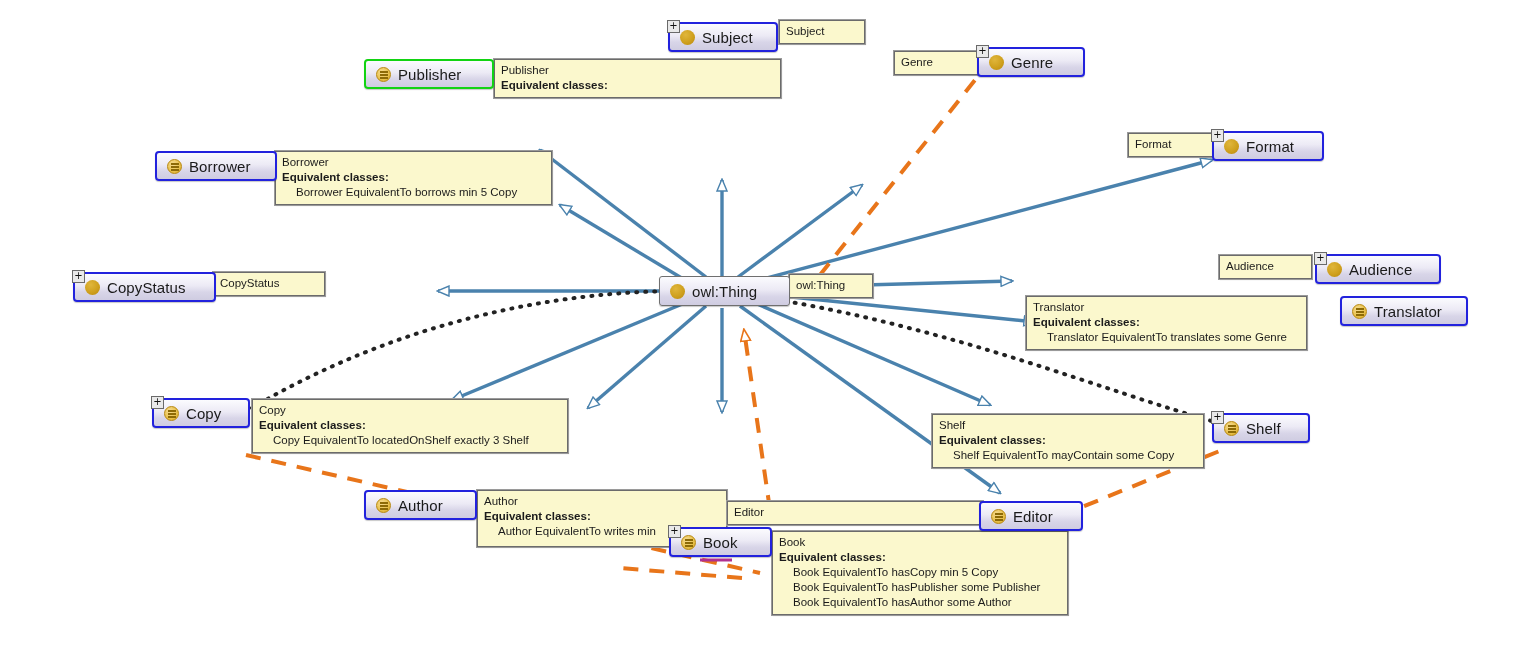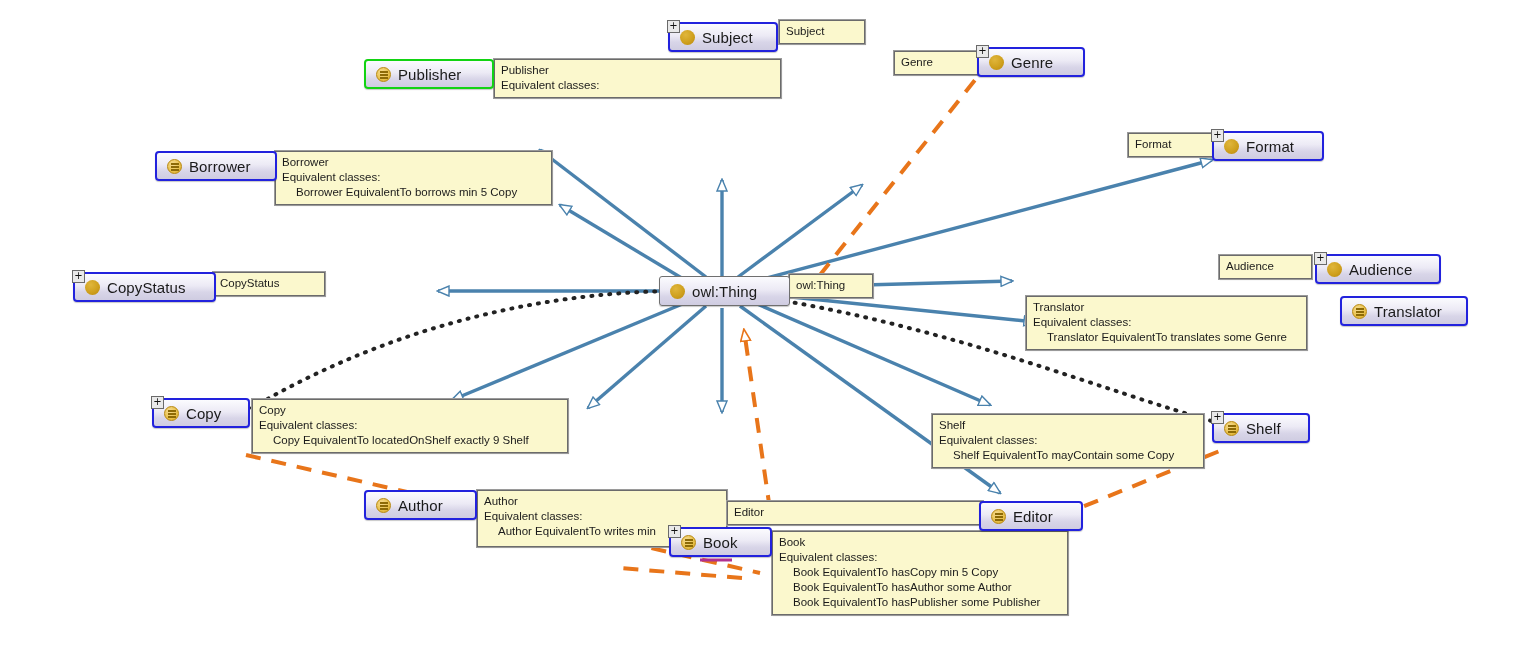--- a/index.html
+++ b/index.html
@@ -103,21 +103,21 @@
     border: 1px solid #6b6b6b;
     outline: 1px solid #9a9a9a;
     padding: 3px 6px 4px 6px;
     font-size: 11.5px;
     line-height: 15px;
     color: #1b1b1b;
     white-space: nowrap;
     box-shadow: 1px 1px 1px rgba(0,0,0,0.18);
   }
   .tip .eq {
-    font-weight: normal;
+    font-weight: bold;
   }
   .tip .ax {
     padding-left: 14px;
   }
   .tip.clipped {
     overflow: hidden;
   }
 </style>
 </head>
 <body>
@@ -218,21 +218,21 @@
 
   <div class="tip" style="left:1026px; top:296px; width:281px;">
     <div>Translator</div>
     <div class="eq">Equivalent classes:</div>
     <div class="ax">Translator EquivalentTo translates some Genre</div>
   </div>
 
   <div class="tip" style="left:252px; top:399px; width:316px;">
     <div>Copy</div>
     <div class="eq">Equivalent classes:</div>
-    <div class="ax">Copy EquivalentTo locatedOnShelf exactly 9 Shelf</div>
+    <div class="ax">Copy EquivalentTo locatedOnShelf exactly 3 Shelf</div>
   </div>
 
   <div class="tip" style="left:932px; top:414px; width:272px;">
     <div>Shelf</div>
     <div class="eq">Equivalent classes:</div>
     <div class="ax">Shelf EquivalentTo mayContain some Copy</div>
   </div>
 
   <div class="tip clipped" style="left:477px; top:490px; width:250px; height:57px;">
     <div>Author</div>
@@ -241,22 +241,22 @@
   </div>
 
   <div class="tip" style="left:727px; top:501px; width:256px;">
     <div>Editor</div>
   </div>
 
   <div class="tip" style="left:772px; top:531px; width:296px;">
     <div>Book</div>
     <div class="eq">Equivalent classes:</div>
     <div class="ax">Book EquivalentTo hasCopy min 5 Copy</div>
+    <div class="ax">Book EquivalentTo hasPublisher some Publisher</div>
     <div class="ax">Book EquivalentTo hasAuthor some Author</div>
-    <div class="ax">Book EquivalentTo hasPublisher some Publisher</div>
   </div>
 
   <div class="node" style="left:668px; top:22px; width:110px;">
     <span class="expander">+</span>
     <span class="cicon solid"></span>
     <span class="label">Subject</span>
   </div>
 
   <div class="node selected" style="left:364px; top:59px; width:130px;">
     <span class="cicon lined"></span>

